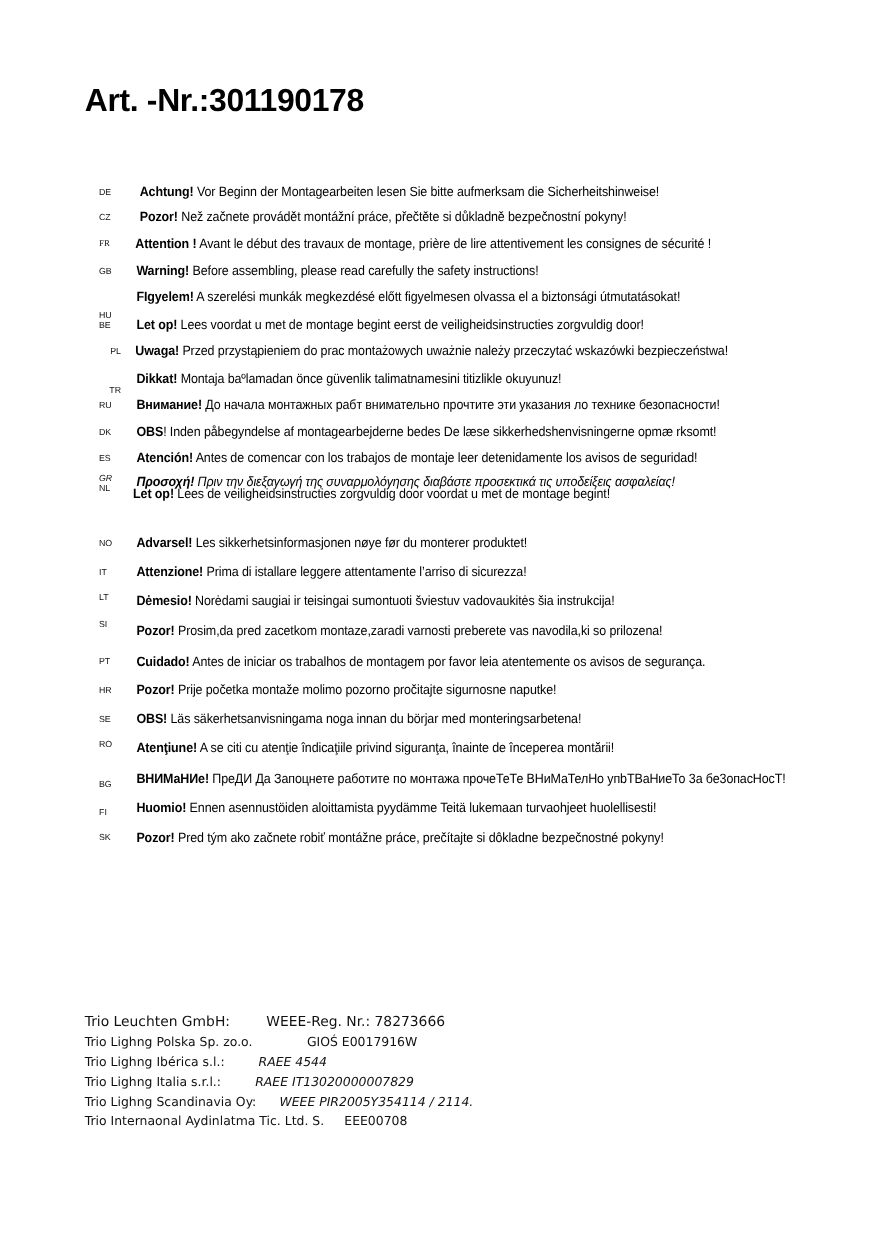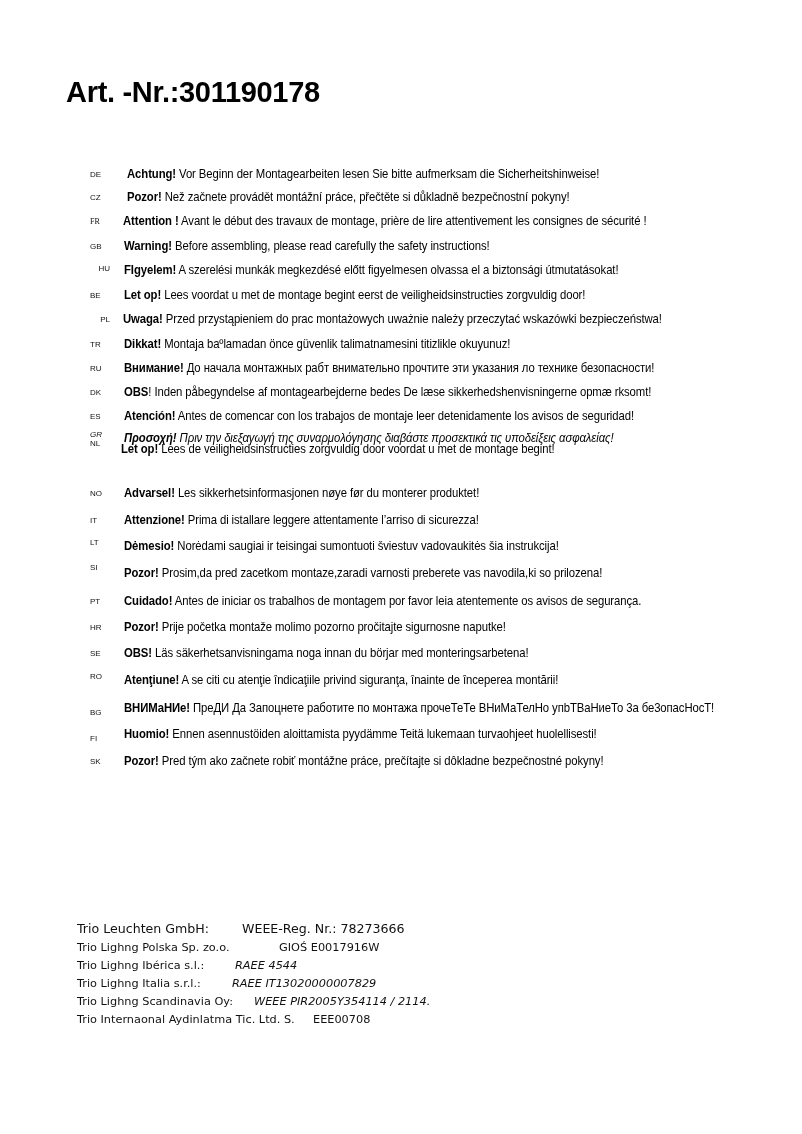--- a/index.html
+++ b/index.html
@@ -1,18 +1,18 @@
 <!DOCTYPE html>
 <html><head>
 <meta charset="utf-8">
 <style>
   html, body { margin: 0; padding: 0; background: #ffffff; }
   body { width: 802px; height: 1134px; position: relative; overflow: hidden; color: #000; }
   .title {
-    position: absolute; left: 66px; top: 76px;
+    position: absolute; left: 77px; top: 76px;
     font-family: "Liberation Sans", sans-serif; font-weight: bold; font-size: 29px;
     letter-spacing: -0.3px; margin: 0;
   }
   .warn-row { position: absolute; left: 0; width: 802px; height: 20px; margin-left: 44px; }
   .lang-code {
     position: absolute; left: 46px; width: 20px;
     font-family: "Liberation Sans", sans-serif; font-size: 8px; color: #111;
   }
   .warn-text {
     position: absolute; white-space: nowrap;
@@ -46,33 +46,33 @@
     </div>
     <div class="warn-row" style="top: 214px;">
       <span class="lang-code" style="top: 3px; font-family: Liberation Serif, serif;">FR</span>
       <span class="warn-text" style="left: 79px; top: 0px;"><b>Attention  !</b><span> Avant le début des travaux de montage, prière de lire attentivement les consignes de sécurité !</span></span>
     </div>
     <div class="warn-row" style="top: 239px;">
       <span class="lang-code" style="top: 3px;">GB</span>
       <span class="warn-text" style="left: 80px; top: 0px;"><b>Warning!</b><span> Before assembling, please read carefully the safety instructions!</span></span>
     </div>
     <div class="warn-row" style="top: 263px;">
-      <span class="lang-code" style="top: 1px; text-align: right;">HU</span>
+      <span class="lang-code" style="top: 19px;">HU</span>
       <span class="warn-text" style="left: 80px; top: 0px;"><b>FIgyelem!</b><span> A szerelési munkák megkezdésé előtt figyelmesen olvassa el a biztonsági útmutatásokat!</span></span>
     </div>
     <div class="warn-row" style="top: 288px;">
       <span class="lang-code" style="top: 3px;">BE</span>
       <span class="warn-text" style="left: 80px; top: 0px;"><b>Let op!</b><span> Lees voordat u met de montage begint eerst de veiligheidsinstructies zorgvuldig door!</span></span>
     </div>
     <div class="warn-row" style="top: 312px; text-align: right;">
       <span class="lang-code" style="top: 3px;">PL</span>
       <span class="warn-text" style="left: 79px; top: 0px;"><b>Uwaga!</b><span> Przed przystąpieniem do prac montażowych uważnie należy przeczytać wskazówki bezpieczeństwa!</span></span>
     </div>
     <div class="warn-row" style="top: 337px;">
-      <span class="lang-code" style="top: 3px;">TR</span>
+      <span class="lang-code" style="top: 13px; text-align: right;">TR</span>
       <span class="warn-text" style="left: 80px; top: 0px;"><b>Dikkat!</b><span> Montaja baºlamadan önce güvenlik talimatnamesini titizlikle okuyunuz!</span></span>
     </div>
     <div class="warn-row" style="top: 361px;">
       <span class="lang-code" style="top: 3px;">RU</span>
       <span class="warn-text" style="left: 80px; top: 0px;"><b>Внимание!</b><span> До начала монтажных рабт внимательно прочтите эти указания ло технике безопасности!</span></span>
     </div>
     <div class="warn-row" style="top: 385px;">
       <span class="lang-code" style="top: 3px;">DK</span>
       <span class="warn-text" style="left: 80px; top: 0px;"><b>OBS</b><span>! Inden påbegyndelse af montagearbejderne bedes De læse sikkerhedshenvisningerne opmæ rksomt!</span></span>
     </div>

